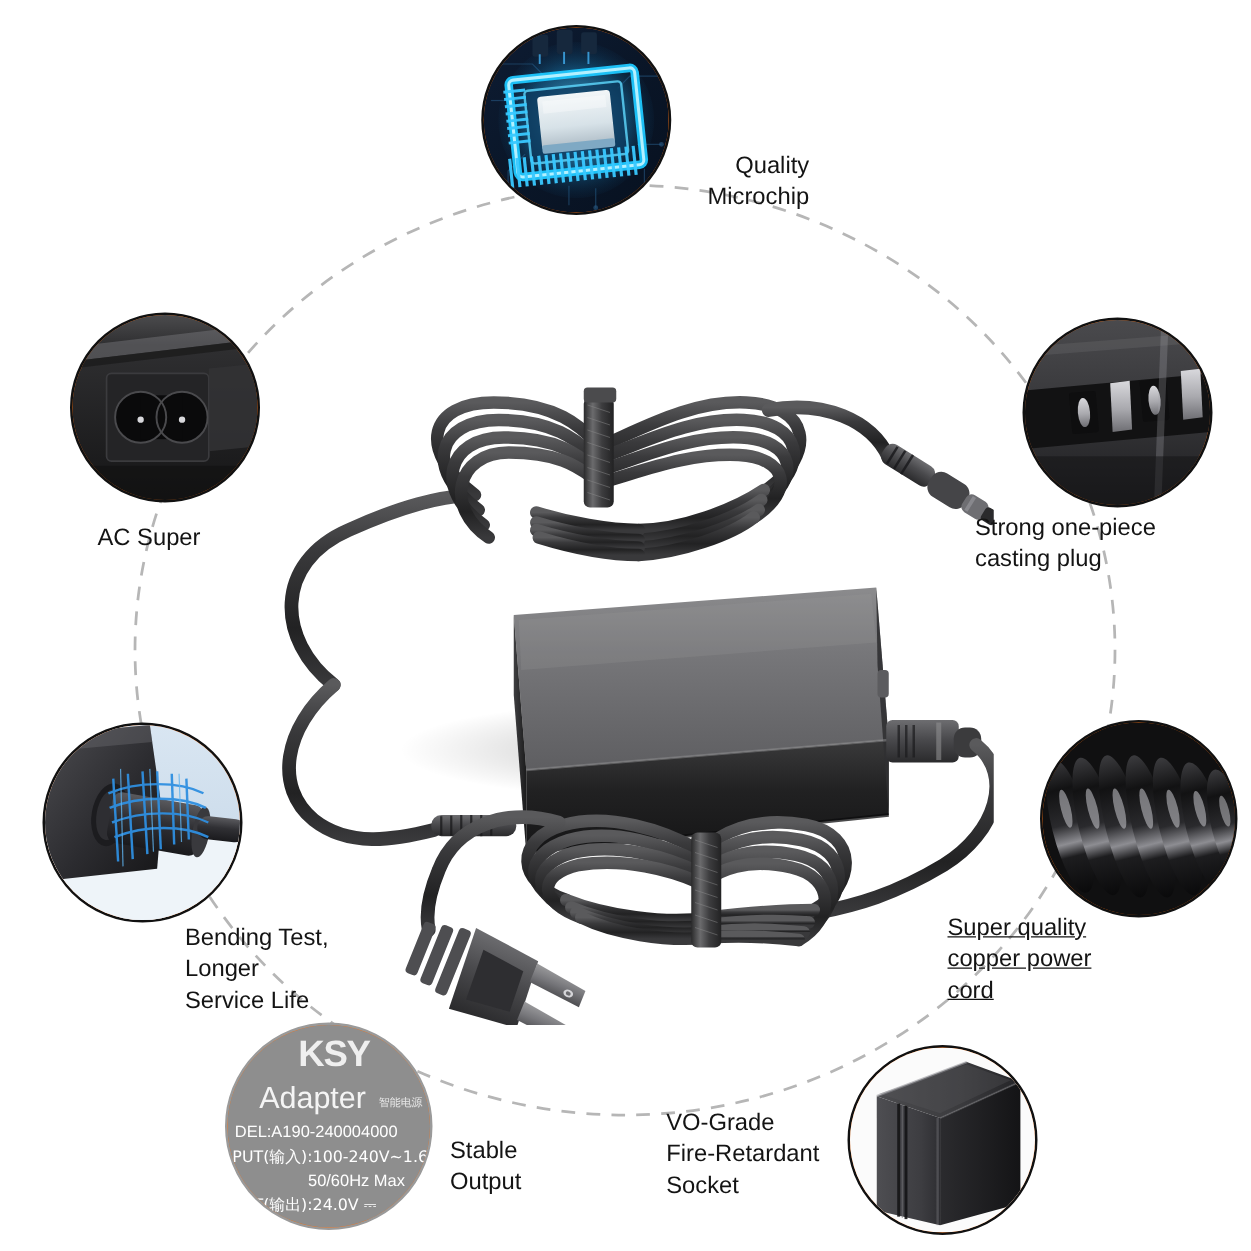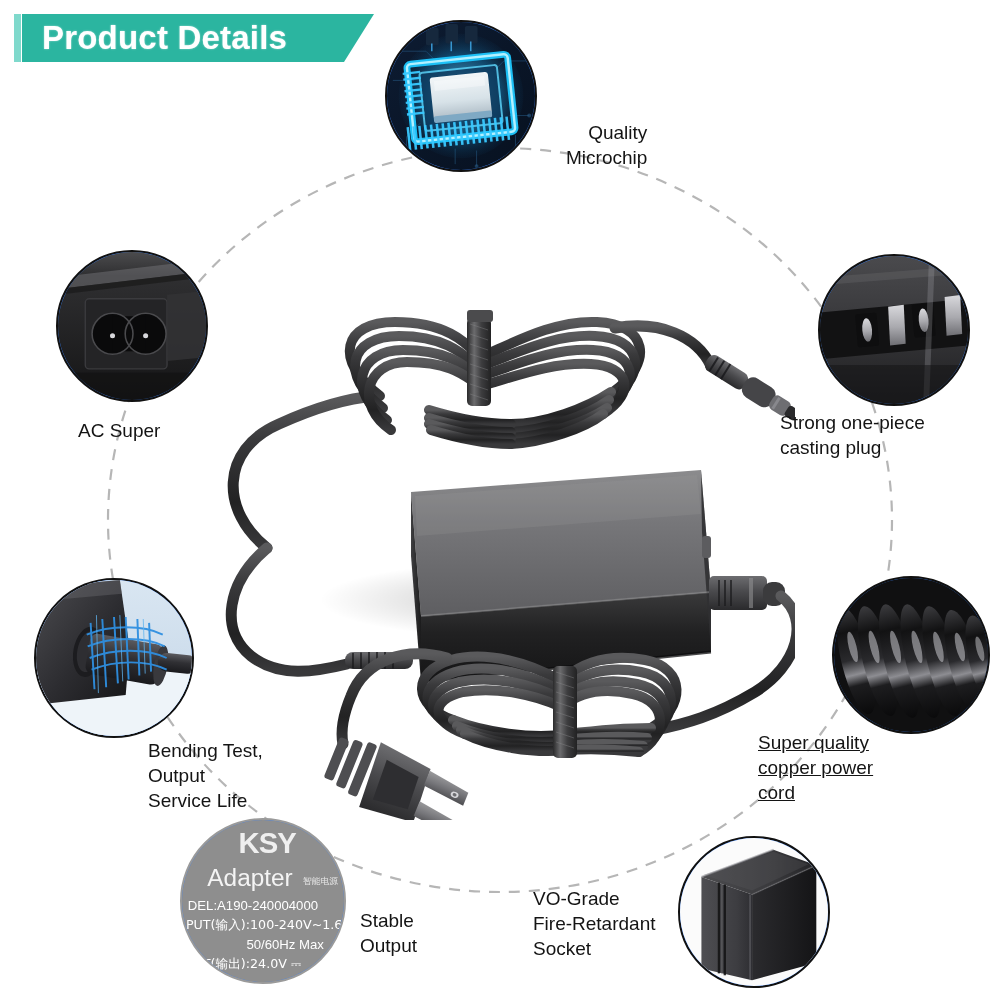--- a/index.html
+++ b/index.html
@@ -12,21 +12,21 @@
   .banner svg{display:block;}
   .banner-text{position:absolute;left:28px;top:9px;font-size:33px;font-weight:bold;
     color:#ffffff;letter-spacing:.2px;line-height:30px;white-space:nowrap;
     text-shadow:0 0 2px rgba(255,255,255,.55);}
 
   
   .ring{position:absolute;left:0;top:0;}
 
   
   .bubble{position:absolute;border-radius:50%;overflow:hidden;
-    border:2px solid #111;box-sizing:border-box;background:#3b82f6;}
+    border:2px solid #111;box-sizing:border-box;background:#f97316;}
   .bubble-inner{position:absolute;inset:0;}
 
   
   .lbl{position:absolute;font-size:19px;line-height:25px;color:#141414;white-space:pre;}
 
   
   .ph{position:absolute;}
 </style>
 </head>
 <body>
@@ -476,21 +476,21 @@
         <path d="M57,92 C82,82 114,82 134,92"></path>
       </g>
       <g stroke="#5fb3ef" stroke-width="1" fill="none" opacity=".8">
         <path d="M62,36 L64,116"></path>
           <path d="M86,36 L89,104"></path>
           <path d="M110,40 L112,96"></path>
       </g>
     </svg>
   </div>
   <div class="lbl" style="left:148px;top:738px;">Bending Test,
-Output
+Longer
 Service Life</div>
 
   <div class="bubble" style="left:832px;top:576px;width:158px;height:158px;">
     <svg class="bubble-inner" viewBox="0 0 158 158">
       <defs>
         <linearGradient id="coilG" x1="0" y1="0" x2="0" y2="1">
           <stop offset="0%" stop-color="#3b3b3e"></stop>
           <stop offset="22%" stop-color="#121213"></stop>
           <stop offset="48%" stop-color="#2a2a2d"></stop>
           <stop offset="62%" stop-color="#8d8d92"></stop>
@@ -593,21 +593,14 @@
       <path d="M22,40 L96,12" stroke="#8e8e93" stroke-width="2" fill="none" opacity=".55"></path>
       <path d="M74,58 L140,28" stroke="#6d6d72" stroke-width="1.6" fill="none" opacity=".5"></path>
 
       <path d="M72,58 L72,146" stroke="#88888d" stroke-width="2" fill="none" opacity=".35"></path>
     </svg>
   </div>
   <div class="lbl" style="left:533px;top:886px;">VO-Grade
 Fire-Retardant
 Socket</div>
 
-  <div class="banner">
-    <svg width="360" height="48" viewBox="0 0 360 48">
-      <polygon id="bannerPoly" points="8,0 360,0 330,48 8,48" fill="#2bb5a0"></polygon>
-      <rect id="bannerBar" x="0" y="0" width="7" height="48" fill="#7fd9cc"></rect>
-    </svg>
-    <div class="banner-text" style="color: rgb(255, 255, 255);">Product Details</div>
-  </div>
 
 </div>
 
 </body></html>

